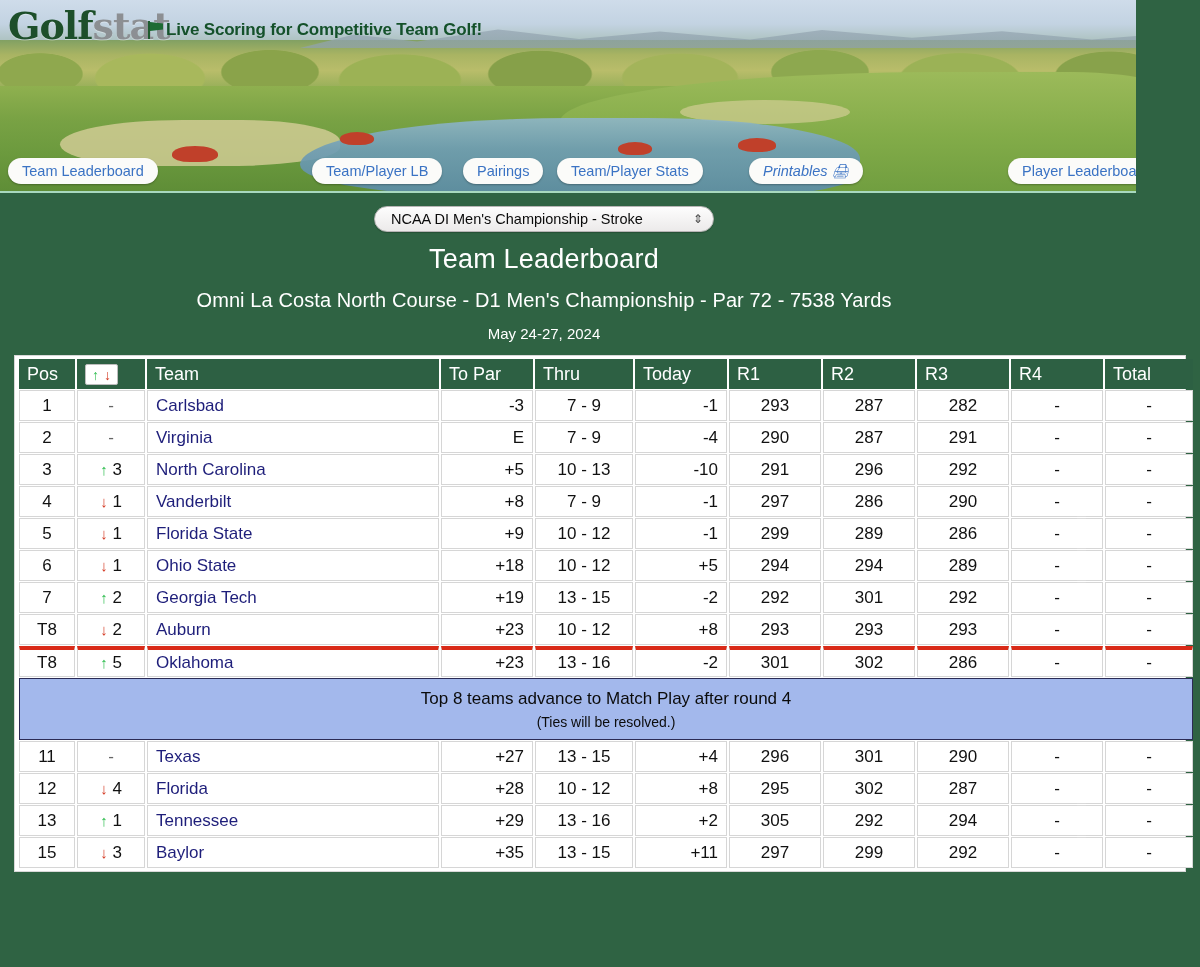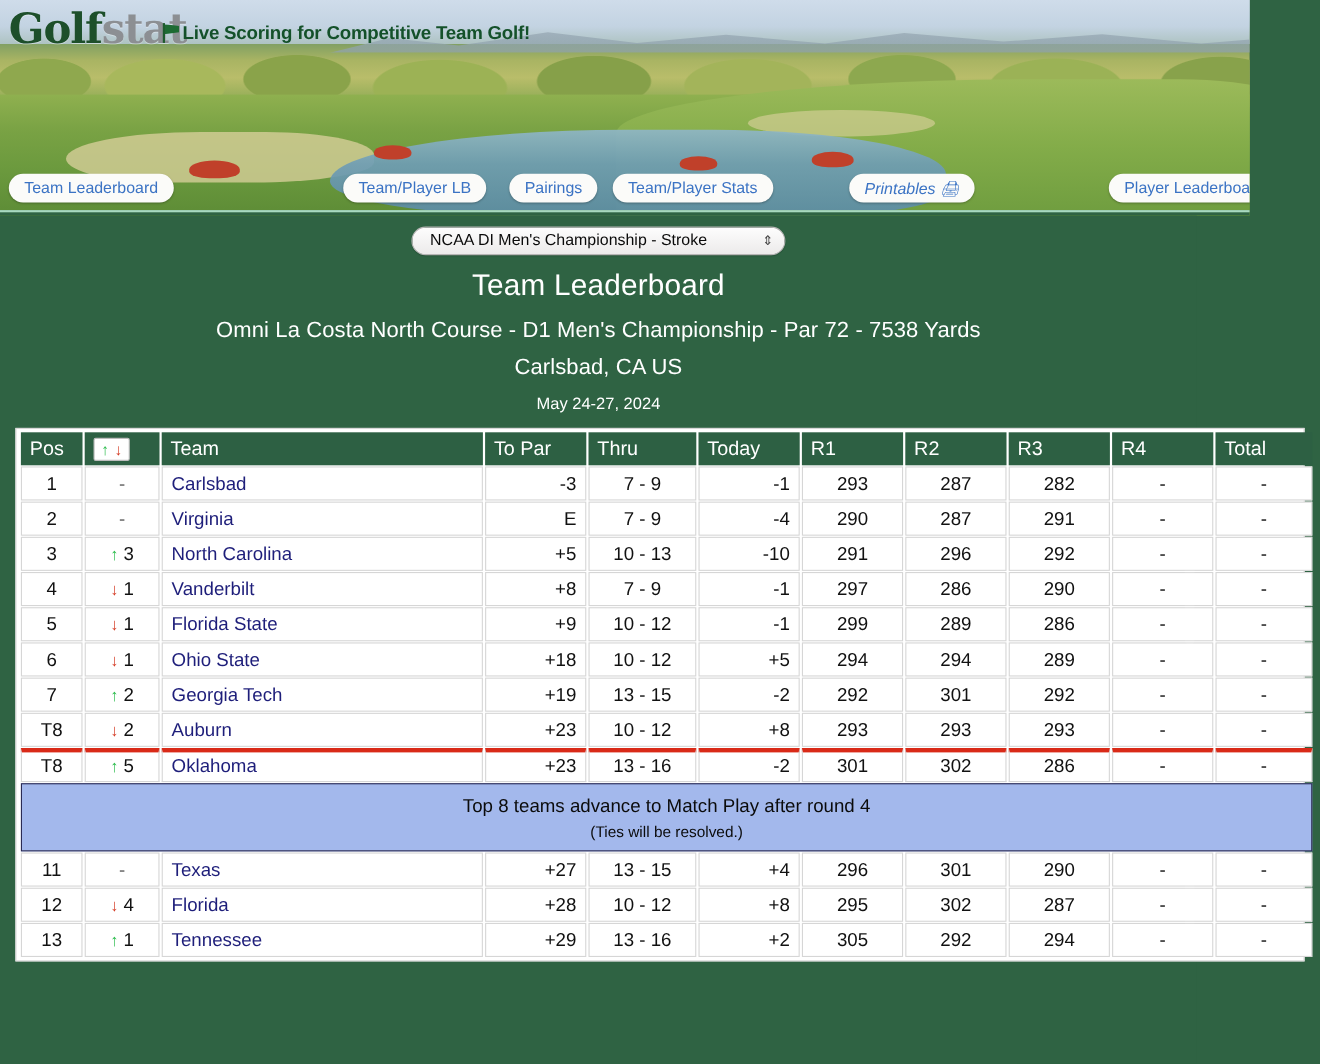--- a/index.html
+++ b/index.html
@@ -273,40 +273,39 @@
     <span class="flag-icon">
       <span class="pole"></span><span class="cloth"></span>
     </span><span>Live Scoring for Competitive Team Golf!</span>
   </div>
 
   <div class="navbar">
       <div class="navbtn" style="left: 8px;"><span>Team Leaderboard</span></div>
       <div class="navbtn" style="left: 312px;"><span>Team/Player LB</span></div>
       <div class="navbtn" style="left: 463px;"><span>Pairings</span></div>
       <div class="navbtn" style="left: 557px;"><span>Team/Player Stats</span></div>
-      <div class="navbtn italic" style="left: 772px;"><span>Printables</span><span class="printer-emoji">🖨</span></div>
+      <div class="navbtn italic" style="left: 749px;"><span>Printables</span><span class="printer-emoji">🖨</span></div>
       <div class="navbtn" style="left: 1008px;"><span>Player Leaderboard</span></div>
     </div>
   <div class="hero-bottom-rule"></div>
 </div>
 
 <div class="page">
 
   <div class="select-wrap">
     <div class="evt-select">
       <span>NCAA DI Men's Championship - Stroke</span>
       <span class="chev">⇕</span>
     </div>
   </div>
 
   <div class="title-block">
     <div class="t1">Team Leaderboard</div>
     <div class="t2">
       <span>Omni La Costa North Course - D1 Men's Championship - Par 72 - 7538 Yards</span><br>
-      <span>Carlsbad, CA US</span>
     </div>
     <div class="t3">May 24-27, 2024</div>
   </div>
 
   <div class="table-frame">
     <table class="lb">
       <colgroup>
         <col style="width:56px">
           <col style="width:68px">
           <col style="width:292px">
@@ -490,19 +489,32 @@
             <td class="team"><a href="#">Tennessee</a></td>
             <td class="num-r">+29</td>
             <td class="num-c">13 - 16</td>
             <td class="num-r">+2</td>
             <td class="num-c">305</td>
             <td class="num-c">292</td>
             <td class="num-c">294</td>
             <td class="dash">-</td>
             <td class="dash">-</td>
           </tr>
+          <tr>
+            <td class="pos">15</td>
+            <td class="mv"><span class="arrow-down">↓</span> 3</td>
+            <td class="team"><a href="#">Baylor</a></td>
+            <td class="num-r">+35</td>
+            <td class="num-c">13 - 15</td>
+            <td class="num-r">+11</td>
+            <td class="num-c">297</td>
+            <td class="num-c">299</td>
+            <td class="num-c">292</td>
+            <td class="dash">-</td>
+            <td class="dash">-</td>
+          </tr>
         </tbody>
     </table>
   </div>
 
   <div class="scroll-hint"></div>
   <div class="scroll-hint2"></div>
 </div>
 
 </body></html>

